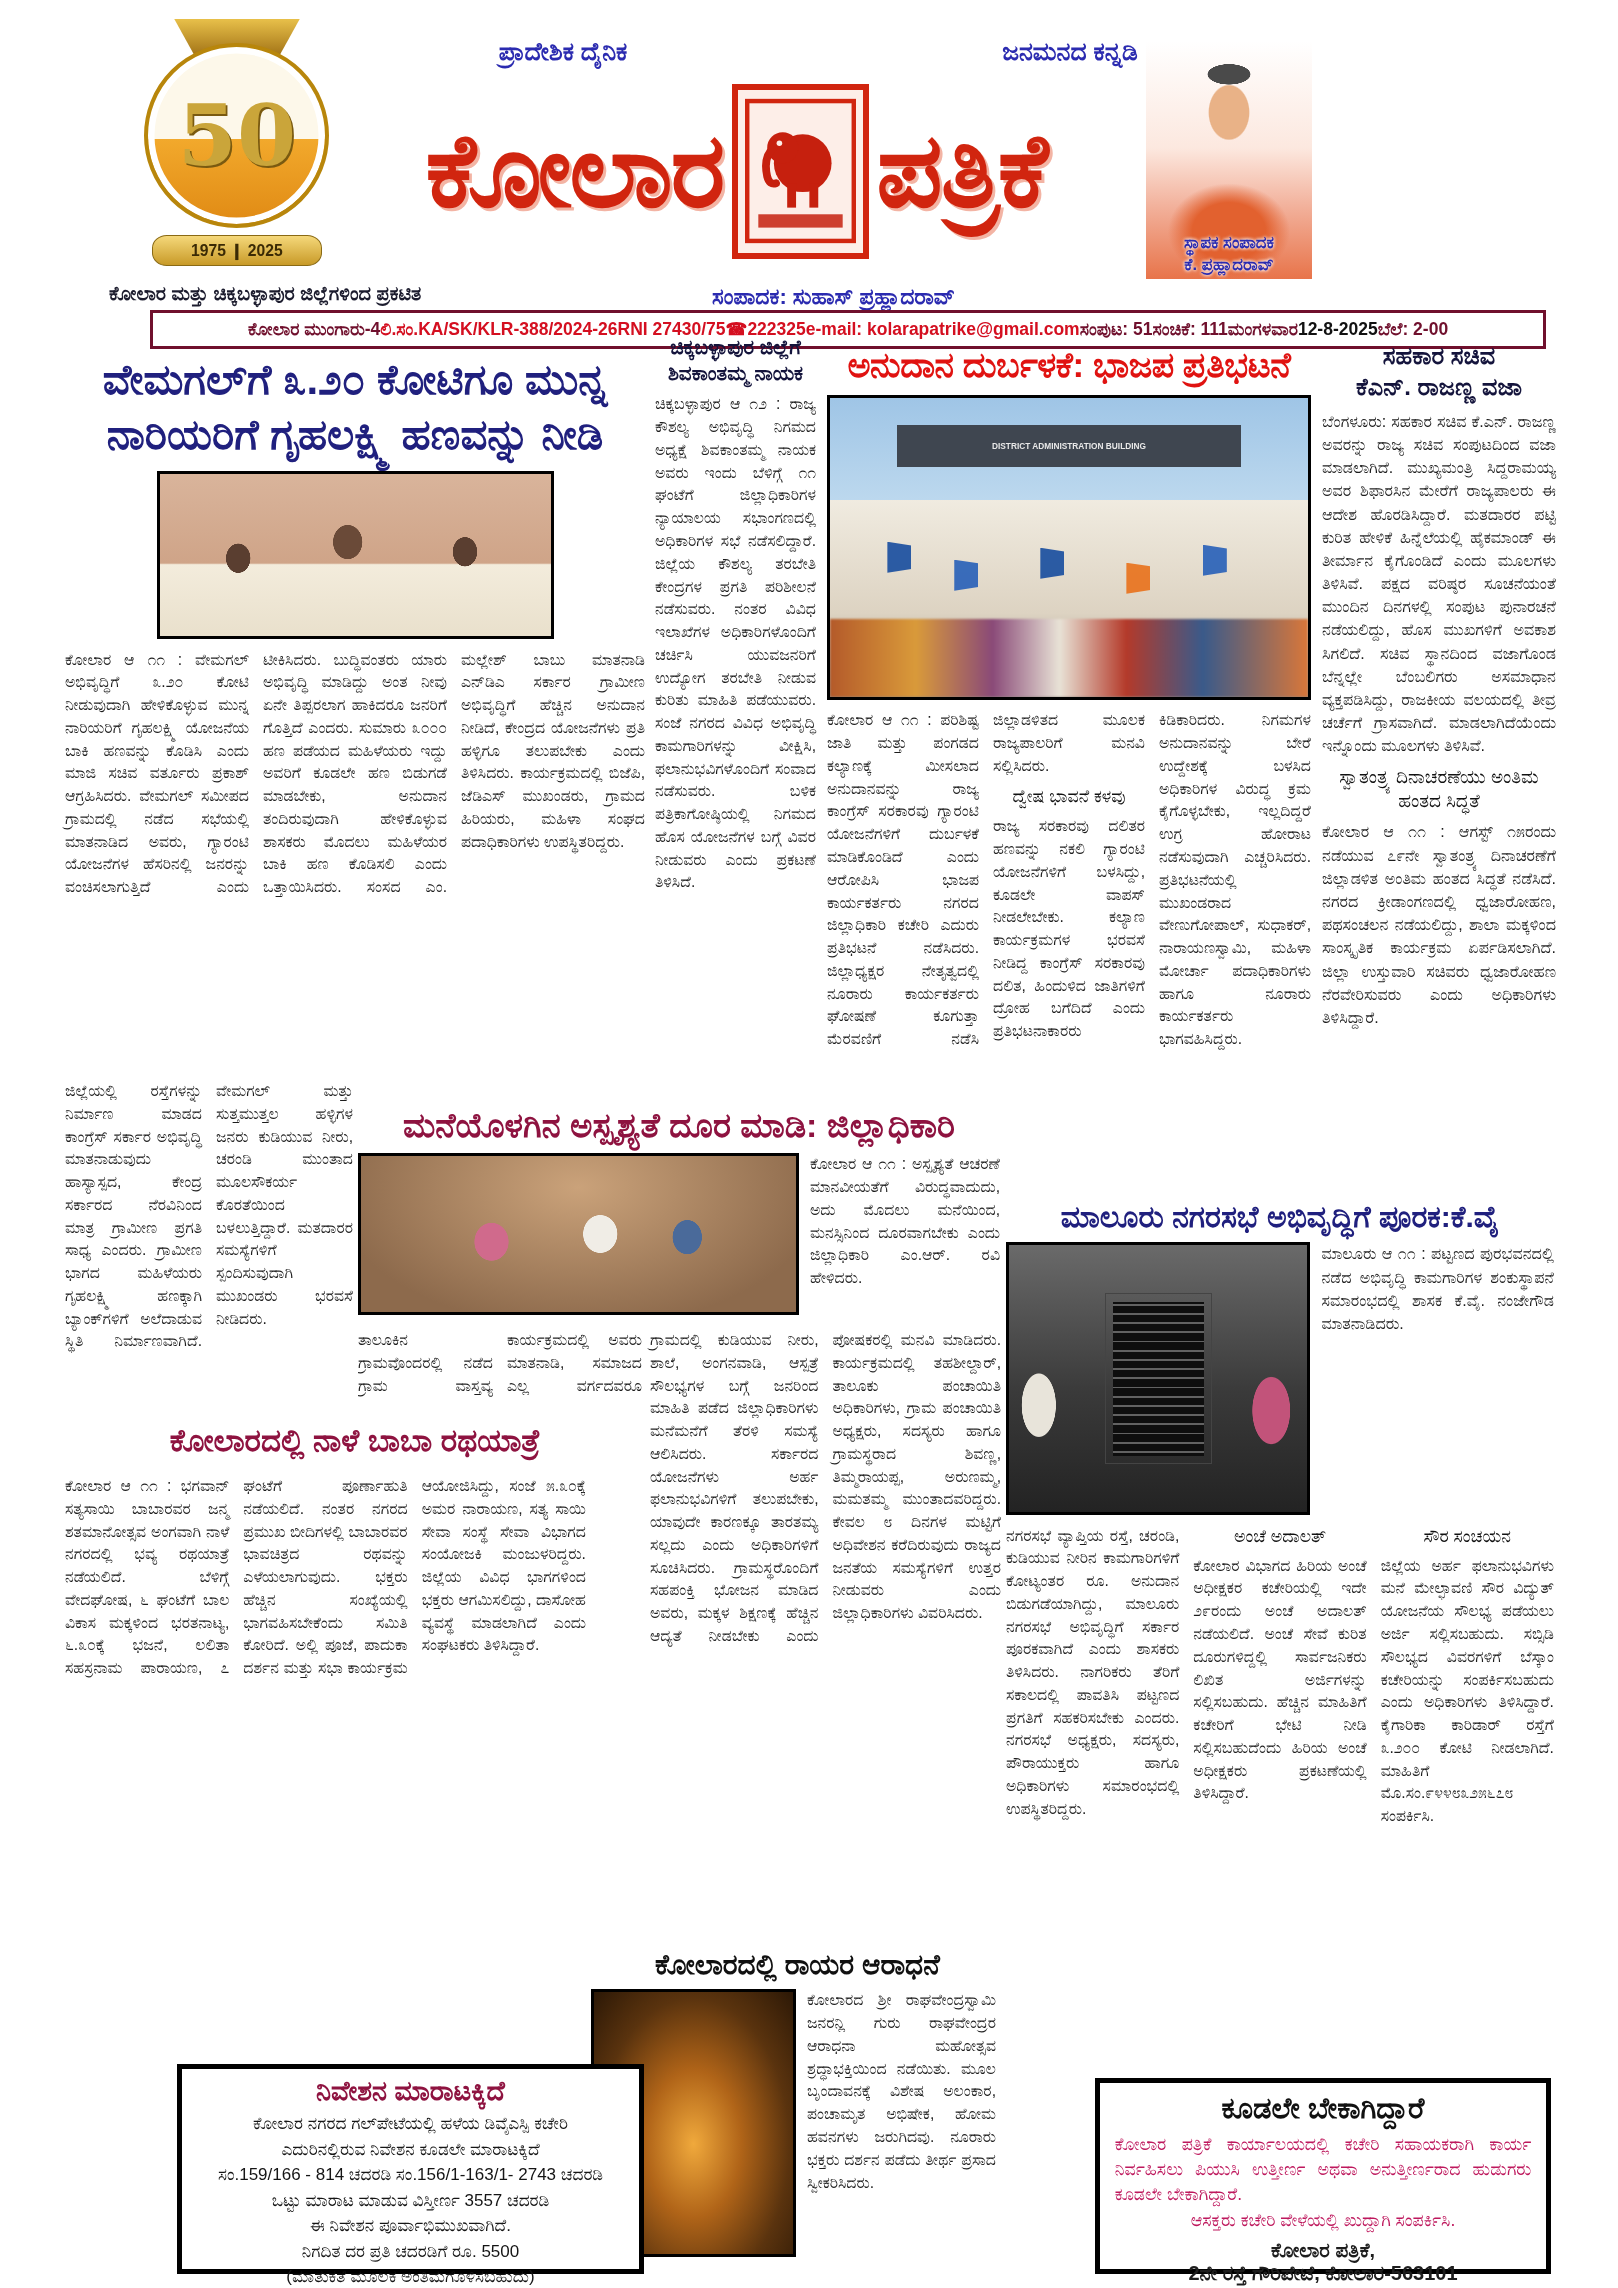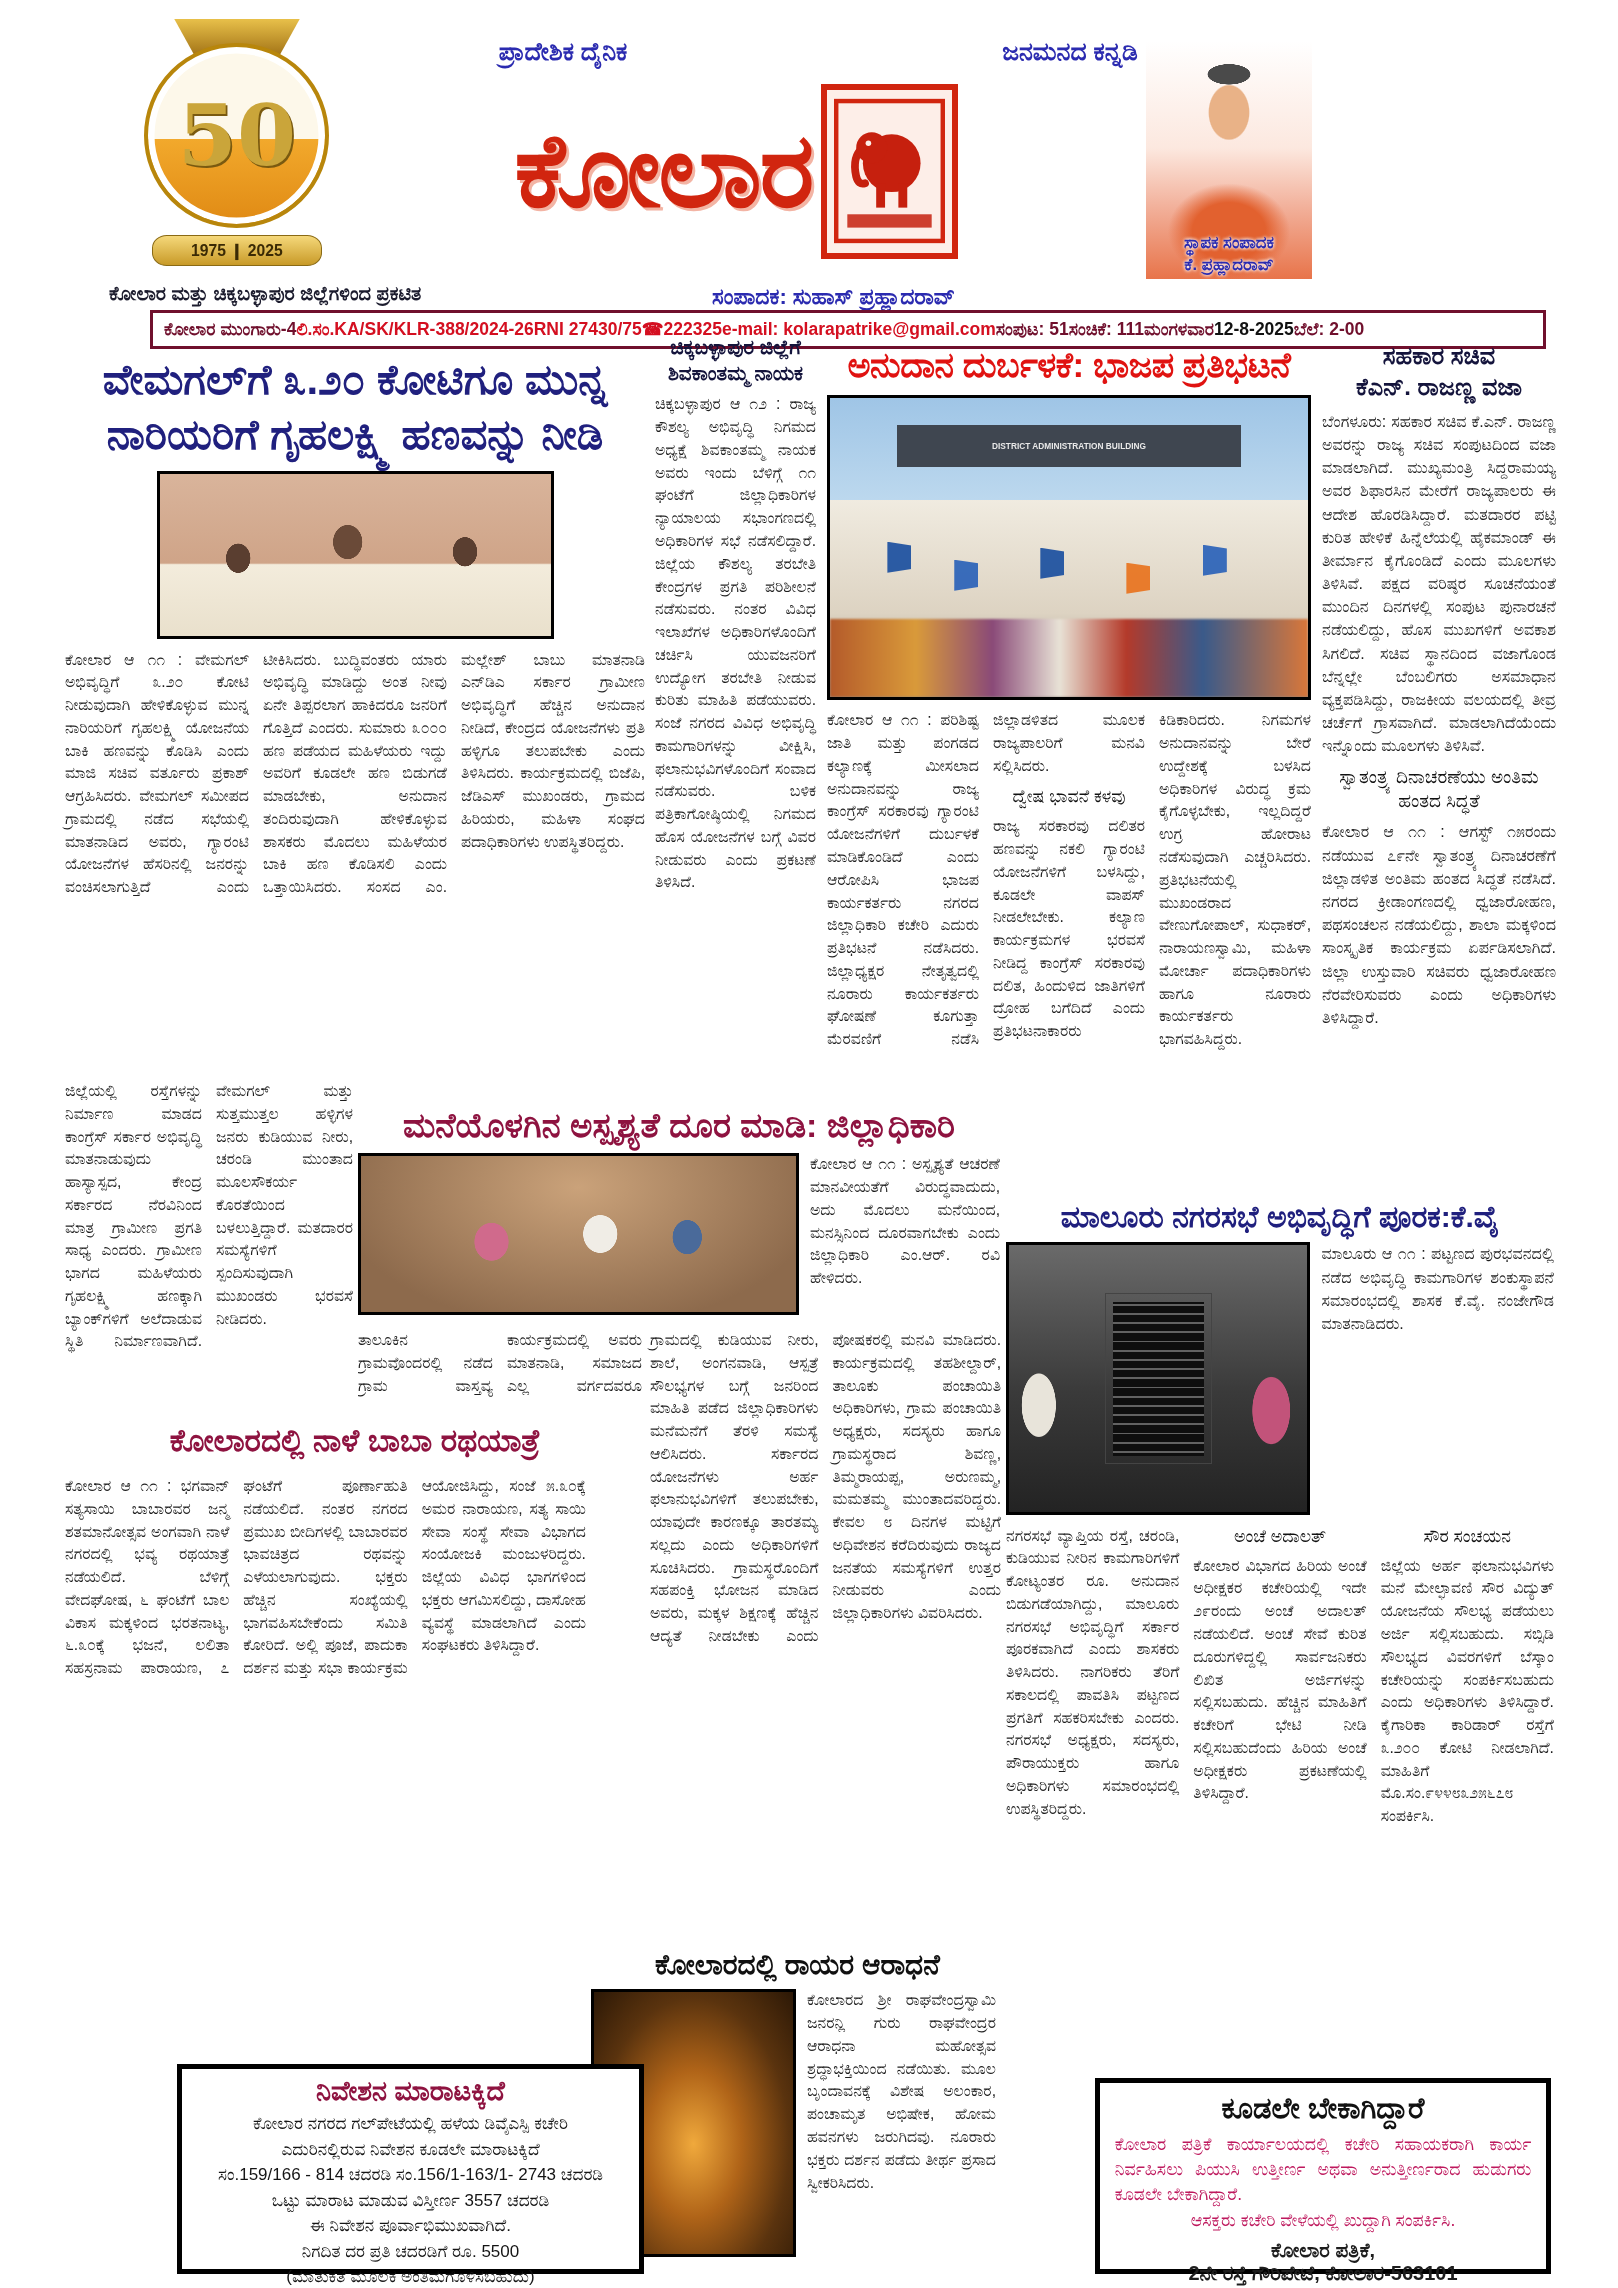--- a/index.html
+++ b/index.html
@@ -49,21 +49,21 @@
     color:#2b2bb0; font-weight:bold; font-size:16.6px; line-height:1.3;
     text-shadow:0 0 3.7px #fff,0 0 3.7px #fff; }
 
   #publisher-line { left:109px; top:282px; width:498px; font-weight:bold; font-size:19.4px; color:#1c1c2e; }
   #editor-line { left:635px; top:284px; width:397px; text-align:center;
     color:#2b2bb0; font-weight:bold; font-size:22px; }
 
   
   #infobar { left:150px; top:310px; width:1396px; height:39px;
     border:3.7px solid #70102d; display:flex; align-items:center;
-    justify-content:flex-start; padding:14px 11px; font-weight:bold; font-size:17.5px;
+    justify-content:center; padding:14px 11px; font-weight:bold; font-size:17.5px;
     white-space:nowrap; }
   .ib-maroon { color:#70102d; } .ib-red { color:#d40f20; } .ib-dark { color:#111; }
 
   
   .headline-blue   { color:#20207e; font-weight:bold; text-align:center; }
   .headline-red    { color:#e01311; font-weight:bold; text-align:center; }
   .headline-maroon { color:#8e1340; font-weight:bold; text-align:center; }
   .headline-dark   { color:#14143c; font-weight:bold; text-align:center; }
   .body-text { font-size:15.7px; line-height:1.45; text-align:justify; color:#1d1d1d; }
   .cols-3 { column-count:3; column-gap:14px; }
@@ -135,20 +135,21 @@
       <rect x="2" y="2" width="96" height="126" fill="#fdeee8" stroke="#d1250f" stroke-width="4"></rect>
       <circle cx="52" cy="58" r="26" fill="#c6200e"></circle>
       <circle cx="34" cy="44" r="14" fill="#c6200e"></circle>
       <path d="M26 44 q-10 8 -6 26 q2 8 8 6" fill="none" stroke="#c6200e" stroke-width="7" stroke-linecap="round"></path>
       <rect x="38" y="76" width="8" height="22" fill="#c6200e"></rect>
       <rect x="58" y="76" width="8" height="22" fill="#c6200e"></rect>
       <circle cx="31" cy="40" r="2.5" fill="#fdeee8"></circle>
       <rect x="12" y="104" width="76" height="12" fill="#c6200e" opacity="0.85"></rect>
     </svg>
   </div>
+  <span class="title-word">ಪತ್ರಿಕೆ</span>
 </div>
 
 <div class="abs" id="founder">
   <div class="caption">
     <div>ಸ್ಥಾಪಕ ಸಂಪಾದಕ</div>
     <div>ಕೆ. ಪ್ರಹ್ಲಾದರಾವ್</div>
   </div>
 </div>
 
 <div class="abs" id="publisher-line">ಕೋಲಾರ ಮತ್ತು ಚಿಕ್ಕಬಳ್ಳಾಪುರ ಜಿಲ್ಲೆಗಳಿಂದ ಪ್ರಕಟಿತ</div>

